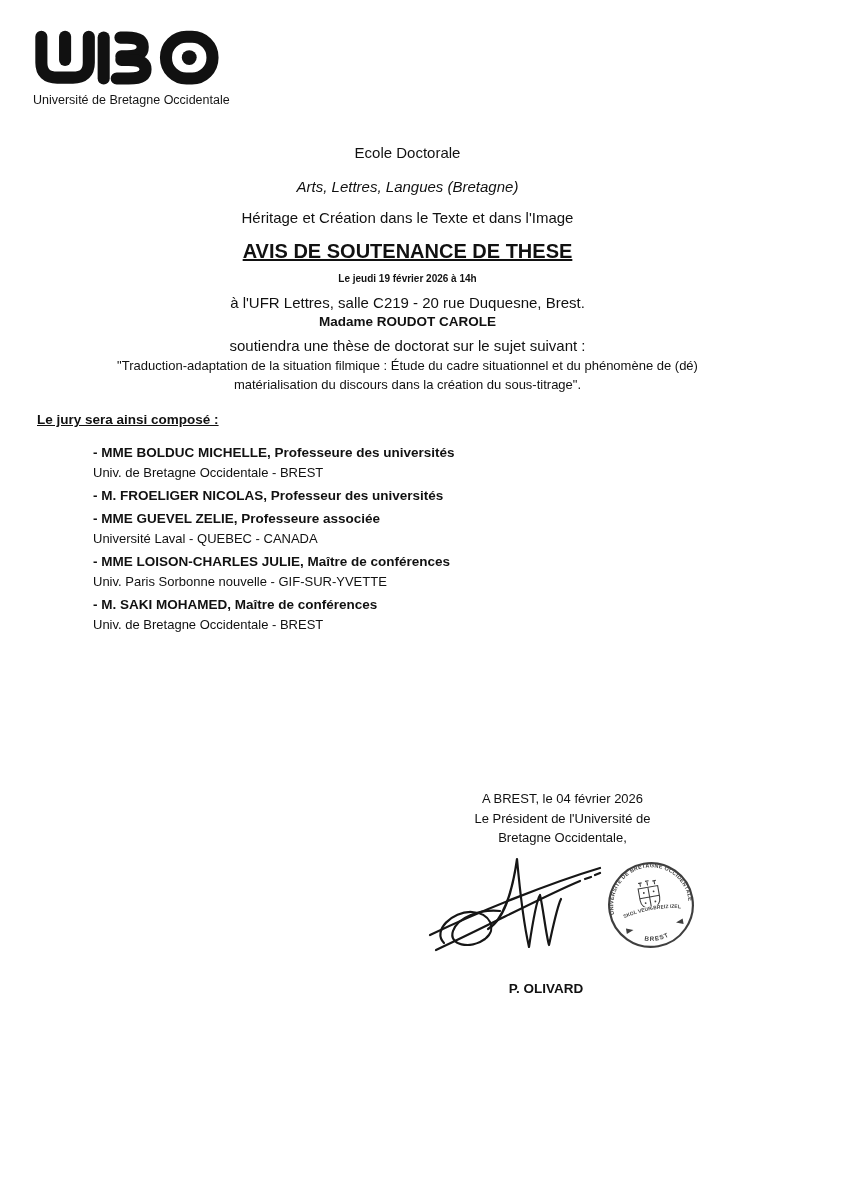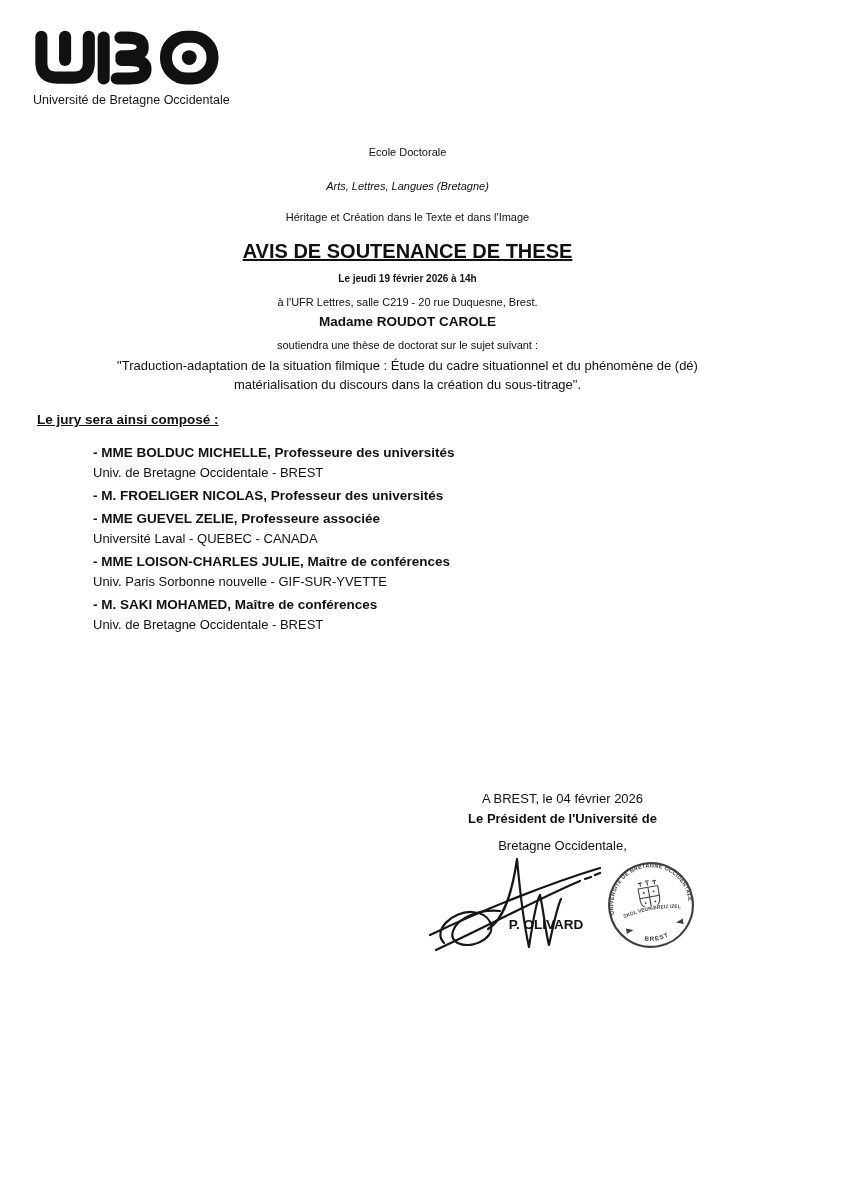--- a/index.html
+++ b/index.html
@@ -14,21 +14,21 @@
     overflow:hidden;
   }
 
   
   .logo-block { position:absolute; left:33px; top:30px; }
   .logo-mark { width:186px; height:58px; display:block; }
   .logo-sub { margin-top:5px; font-size:12.5px; color:#151515; white-space:nowrap; }
 
   
   .center-block { position:absolute; left:35px; top:145px; width:745px; text-align:center; }
-  .line { font-size:11px; line-height:15px; }
+  .line { font-size:15px; line-height:15px; }
   .school   { margin-bottom:19px; }
   .program  { font-style:italic; margin-bottom:16px; }
   .theme    { margin-bottom:18px; }
   .avis     { font-weight:bold; font-size:20px; line-height:16px; text-decoration:underline; margin-bottom:12px; }
   .datetime { font-weight:bold; font-size:10px; line-height:16px; margin-bottom:8px; }
   .location { margin-bottom:4px; }
   .candidate{ font-weight:bold; font-size:13.5px; line-height:16px; margin-bottom:8px; }
   .intro    { margin-bottom:3px; }
   .thesis div { font-size:13px; line-height:19px; }
 
@@ -36,24 +36,24 @@
   .jury { position:absolute; left:37px; top:411px; }
   .jury-heading { font-weight:bold; font-size:13.5px; line-height:17px; text-decoration:underline; margin-bottom:15px; }
   .jury-list { margin-left:56px; }
   .jury-member { margin-bottom:3px; }
   .jm-name { font-weight:bold; font-size:13.5px; line-height:20px; white-space:nowrap; }
   .jm-aff  { font-size:13px; line-height:20px; white-space:nowrap; }
 
   
   .sign-block { position:absolute; left:420px; top:791px; width:285px; text-align:center; font-size:13px; line-height:15px; }
   .sign-block .pd { margin-bottom:5px; }
-  .sign-block .l1 { margin-bottom:12px;font-weight:bold; }
+  .sign-block .l1 { margin-bottom:4px; }
   .signature { position:absolute; left:428px; top:849px; width:180px; height:106px; }
   .seal { position:absolute; left:606px; top:860px; width:90px; height:90px; opacity:.92; }
-  .sign-name { position:absolute; left:416px; top:917px; width:260px; text-align:center; font-weight:bold; font-size:13.5px; }
+  .sign-name { position:absolute; left:416px; top:981px; width:260px; text-align:center; font-weight:bold; font-size:13.5px; }
 </style>
 </head>
 <body>
 
 <div class="page">
 
   <header class="logo-block">
     <svg class="logo-mark" viewBox="0 0 200 62" role="img" aria-label="UBO">
       <g fill="none" stroke="#111111" stroke-width="13" stroke-linecap="round">
         <path d="M9,7 V35 Q9,51 26,51 H43 Q60,51 60,35 V7"></path>

